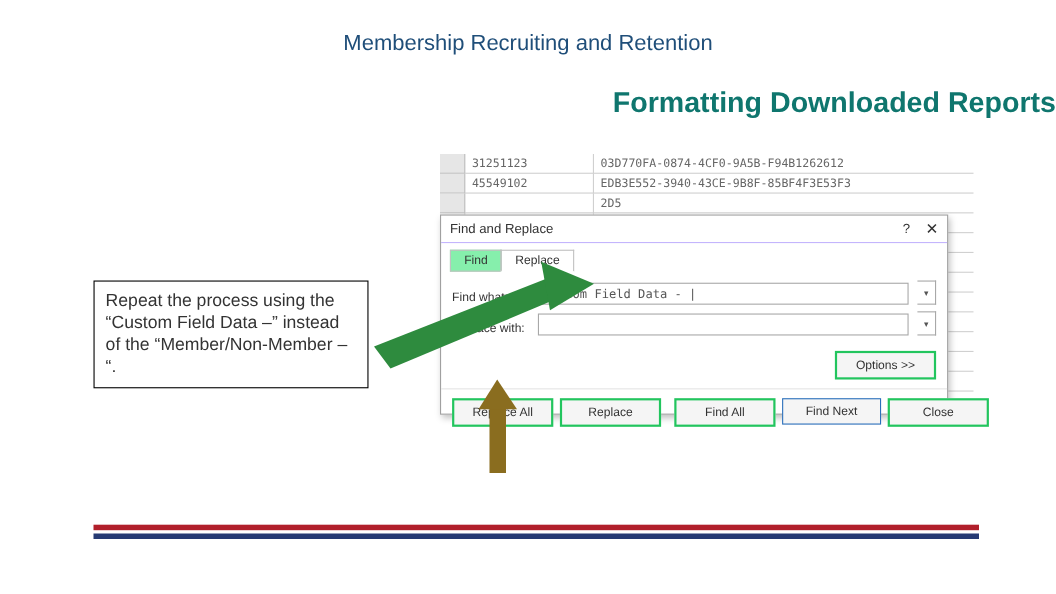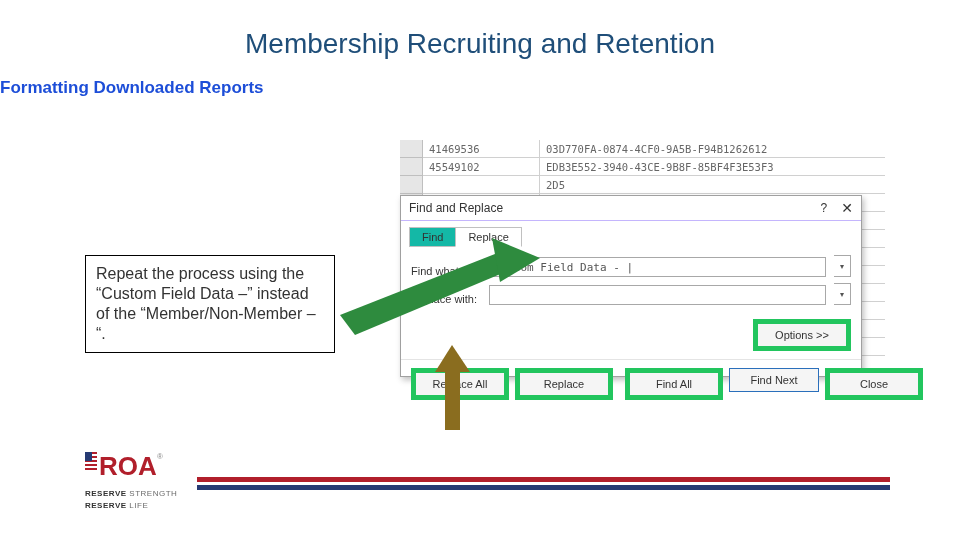--- a/index.html
+++ b/index.html
@@ -12,33 +12,33 @@
     color: #333;
     overflow: hidden;
     position: relative;
   }
   .title {
     position: absolute;
     top: 28px;
     left: 0;
     right: 0;
     text-align: center;
-    font-size: 28px;
+    font-size: 20px;
     color: #1f4e79;
     font-weight: 400;
   }
   .subtitle {
     position: absolute;
     top: 78px;
     left: 0;
     right: 0;
-    text-align: left;
-    font-size: 17px;
+    text-align: right;
+    font-size: 26px;
     font-weight: 700;
-    color: #1d4ed8;
+    color: #0f766e;
   }
   .instruction-box {
     position: absolute;
     top: 255px;
     left: 85px;
     width: 250px;
     border: 1.5px solid #000;
     padding: 8px 10px;
     font-size: 16px;
     line-height: 1.25;
@@ -127,21 +127,21 @@
   }
   .tab {
     padding: 3px 12px;
     border: 1px solid #c0c0c0;
     border-bottom: 1px solid #fff;
     margin-right: -1px;
     cursor: pointer;
     color: #333;
   }
   .tab.inactive {
-    background: #14b8a6;
+    background: #86efac;
     border-bottom: 1px solid #c0c0c0;
   }
   .form-rows {
     padding: 8px 10px 4px 10px;
   }
   .form-row {
     display: flex;
     align-items: flex-end;
     margin-bottom: 6px;
     gap: 8px;
@@ -171,21 +171,21 @@
     font-size: 8px;
     color: #555;
   }
   .options-row {
     display: flex;
     justify-content: flex-end;
     padding: 4px 10px 8px 10px;
   }
   .btn {
     height: 22px;
-    border: 5px solid #22c55e;
+    border: 2px solid #22c55e;
     background: #f5f5f5;
     font-size: 11px;
     padding: 0 10px;
     cursor: pointer;
     display: inline-flex;
     align-items: center;
     justify-content: center;
     min-width: 68px;
   }
   .btn.default {
@@ -252,21 +252,21 @@
 <div class="subtitle">Formatting Downloaded Reports</div>
 
 <div class="instruction-box">
   <span>Repeat the process using the “Custom Field Data –” instead of the “Member/Non-Member – “.</span>
 </div>
 
 <div class="sheet-area">
   <div id="sheet-rows">
       <div class="sheet-row">
         <div class="row-head"></div>
-        <div class="cell-a">41469536</div>
+        <div class="cell-a">31251123</div>
         <div class="cell-b">03D770FA-0874-4CF0-9A5B-F94B1262612</div>
       </div>
       <div class="sheet-row">
         <div class="row-head"></div>
         <div class="cell-a">45549102</div>
         <div class="cell-b">EDB3E552-3940-43CE-9B8F-85BF4F3E53F3</div>
       </div>
       <div class="sheet-row">
         <div class="row-head"></div>
         <div class="cell-a"></div>
@@ -369,37 +369,17 @@
     <polygon points="492,238 540,258 500,282" fill="#2e8b3e"></polygon>
   </g>
 
   <g>
     <polygon points="445,430 460,430 460,370 445,370" fill="#8a6d1f"></polygon>
     <polygon points="435,372 470,372 452,345" fill="#8a6d1f"></polygon>
   </g>
 </svg>
 
 <div class="footer">
-  <div class="logo-block">
-    <div class="logo-main">
-      <svg width="78" height="34">
-        <rect x="0" y="3" width="12" height="2" fill="#b11f2b"></rect>
-        <rect x="0" y="7" width="12" height="2" fill="#b11f2b"></rect>
-        <rect x="0" y="11" width="12" height="2" fill="#b11f2b"></rect>
-        <rect x="0" y="15" width="12" height="2" fill="#b11f2b"></rect>
-        <rect x="0" y="19" width="12" height="2" fill="#b11f2b"></rect>
-        <rect x="0" y="3" width="7" height="9" fill="#263a73"></rect>
-        <text x="14" y="26" font-family="Arial Black, Arial" font-weight="900" font-size="26" fill="#b11f2b">ROA</text>
-        <text x="72" y="10" font-size="8" fill="#888">®</text>
-      </svg>
-    </div>
-    <div class="logo-tag">
-      <b>RESERVE</b> <span>STRENGTH</span>
-    </div>
-    <div class="logo-tag">
-      <b>RESERVE</b> <span>LIFE</span>
-    </div>
-  </div>
   <div class="bars">
     <div class="bar-red"></div>
     <div class="bar-blue"></div>
   </div>
 </div>
 
 </body></html>

